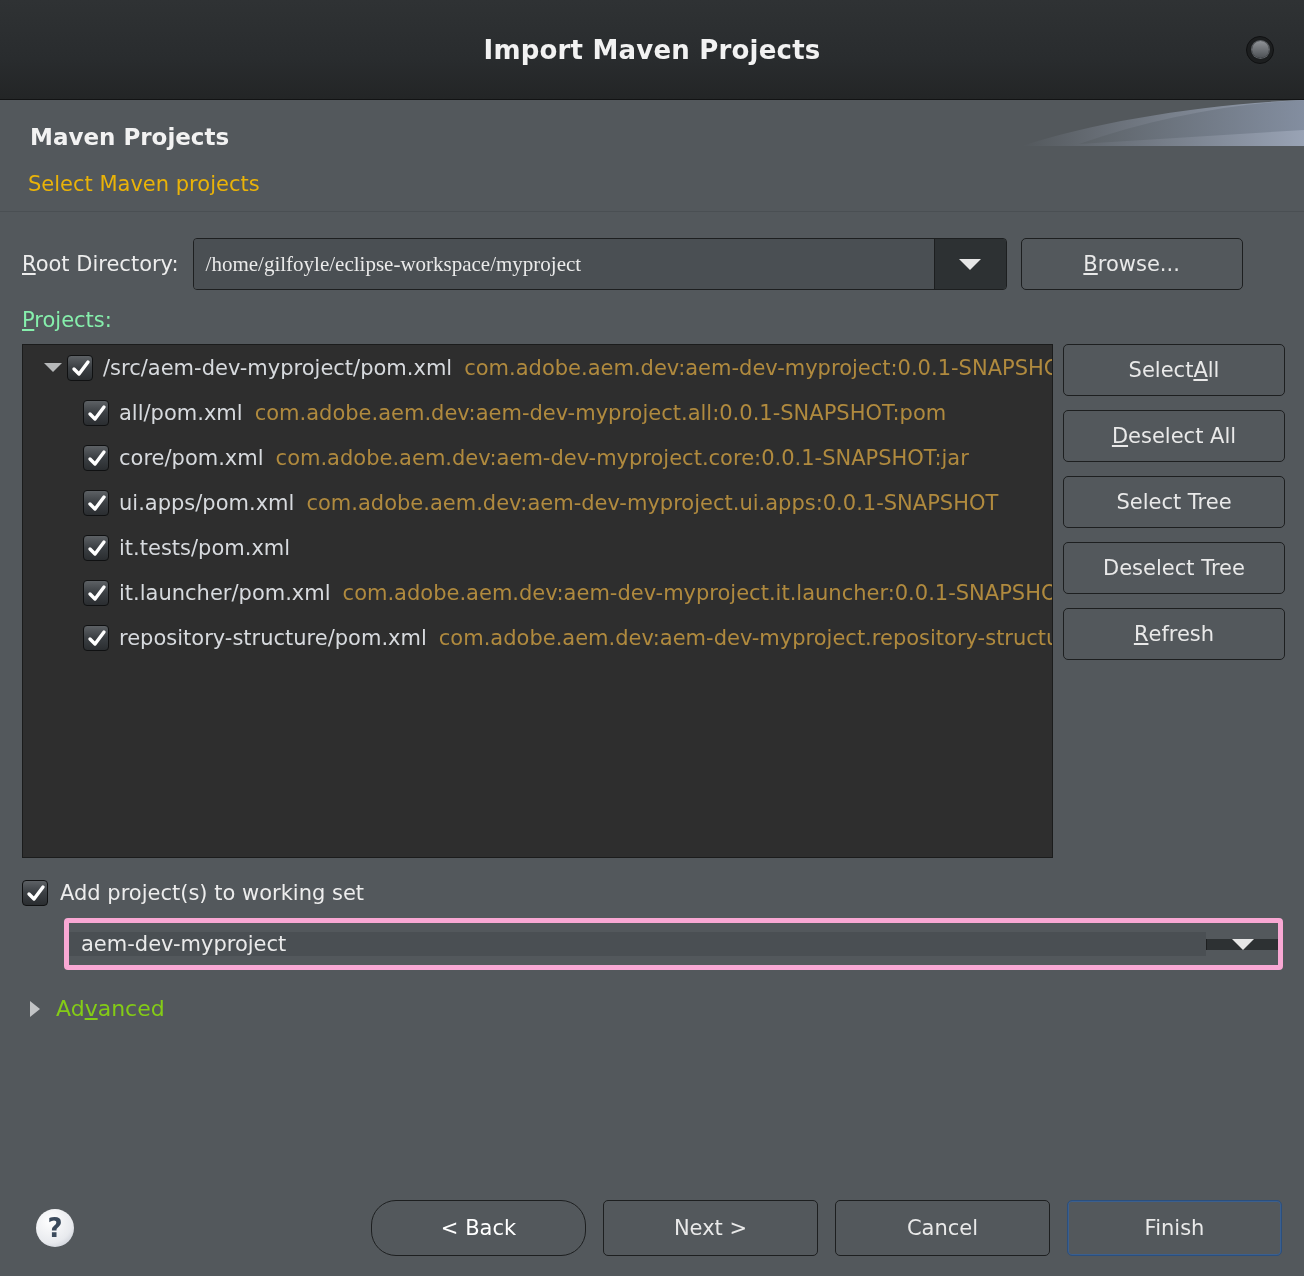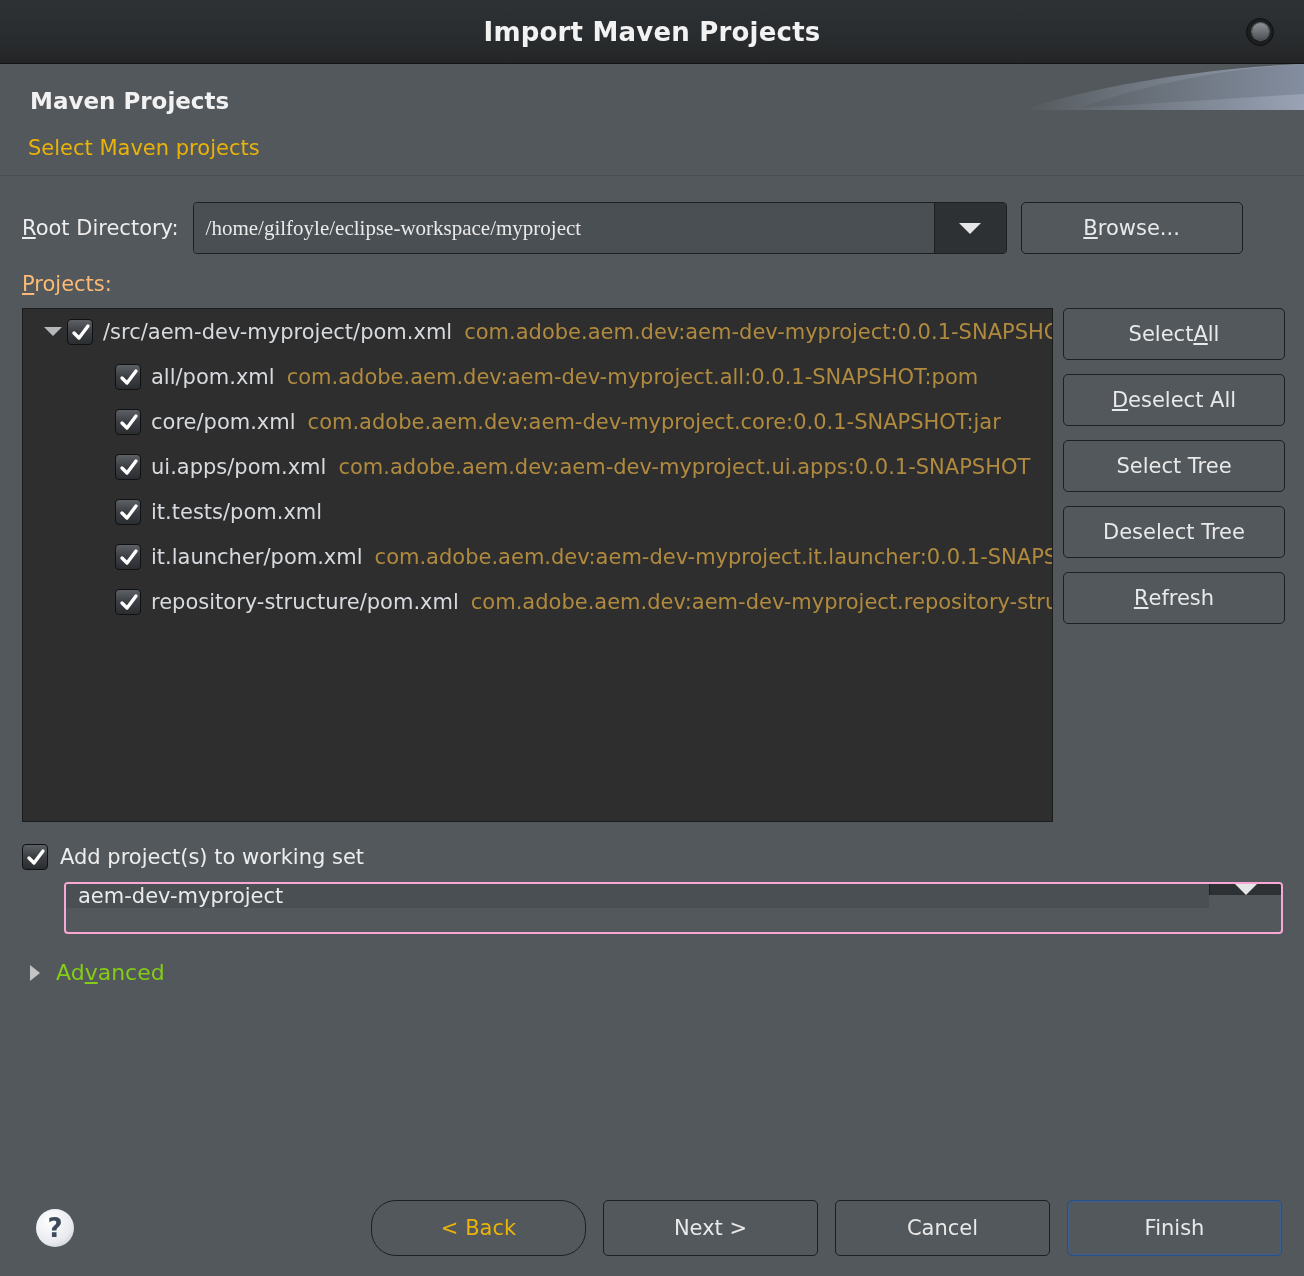--- a/index.html
+++ b/index.html
@@ -16,21 +16,21 @@
 
   .dialog {
     width: 1304px; height: 1276px;
     background: #53585c;
     display: flex; flex-direction: column;
     position: relative;
   }
 
   
   .titlebar {
-    height: 64px;
+    height: 100px;
     background: linear-gradient(to bottom, #2f3234 0%, #292c2e 60%, #232526 100%);
     border-bottom: 1px solid #121314;
     position: relative;
     flex: 0 0 auto;
   }
   .titlebar-text {
     position: absolute; left: 0; right: 0; top: 0; bottom: 0;
     display: flex; align-items: center; justify-content: center;
     color: #f2f2f2; font-size: 26px; font-weight: bold;
     letter-spacing: .2px;
@@ -126,29 +126,29 @@
     border: 1px solid #1d1f20;
     border-radius: 5px;
     color: #e9e9e9;
     font-size: 21px;
     font-family: inherit;
     display: flex; align-items: center; justify-content: center;
     cursor: default;
     white-space: nowrap;
   }
   .btn.focus { border-color: #2b4f7e; box-shadow: inset 0 0 0 1px #3b5f8e; }
-  .btn.disabled { color: #eab308; border-radius: 25px; }
+  .btn.disabled { color: #ffffff; border-radius: 25px; }
 
   .browse-btn {
     width: 222px; height: 52px;
     margin-left: 14px;
     flex: 0 0 auto;
   }
 
-  .projects-label { margin-top: 18px; color: #fdba74; font-size: 21px; }
+  .projects-label { margin-top: 18px; color: #86efac; font-size: 21px; }
 
   .tree-area {
     display: flex; align-items: flex-start;
     margin-top: 12px;
   }
   .tree {
     width: 1031px; height: 514px;
     background: #2e2e2e;
     border: 1px solid #1b1c1c;
     overflow: hidden;
@@ -176,42 +176,42 @@
     width: 26px; height: 26px; flex: 0 0 auto;
     border-radius: 4px;
     border: 1px solid #101112;
     background: linear-gradient(to bottom, #5d6165 0%, #3c4044 48%, #2a2d30 100%);
     position: relative;
     margin-right: 10px;
   }
   .cb svg { position: absolute; left: 3px; top: 3px; }
   .tree-name { color: #d7dade; font-size: 21px; }
   .tree-coord { color: #b08a3e; font-size: 21px; margin-left: 12px; }
-  .indent { padding-left: 92px; }
+  .indent { padding-left: 60px; }
 
   .sidebtns {
     display: flex; flex-direction: column;
     margin-left: 10px;
     flex: 0 0 auto;
   }
   .sidebtns .btn { width: 222px; height: 52px; margin-bottom: 14px; }
 
   .ws-check {
     display: flex; align-items: center;
     margin-top: 22px;
   }
   .ws-check .cb { margin-right: 12px; }
   .ws-check span.txt { color: #ededed; font-size: 21px; }
 
   .ws-combo {
-    display: flex; align-items: flex-start;
+    display: flex; align-items: center;
     height: 52px;
     margin: 12px 0 0 42px;
     width: 1219px;
-    border: 2px solid #f9a8d4;
+    border: 5px solid #f9a8d4;
     border-radius: 4px;
     overflow: hidden;
   }
   .ws-combo .field {
     flex: 1 1 auto; display: flex; align-items: center;
     padding: 0 12px; color: #eaeaea; font-size: 21px;
     background: #4a4f53;
   }
   .ws-combo .arrowbtn {
     width: 72px; background: #2d3133;

